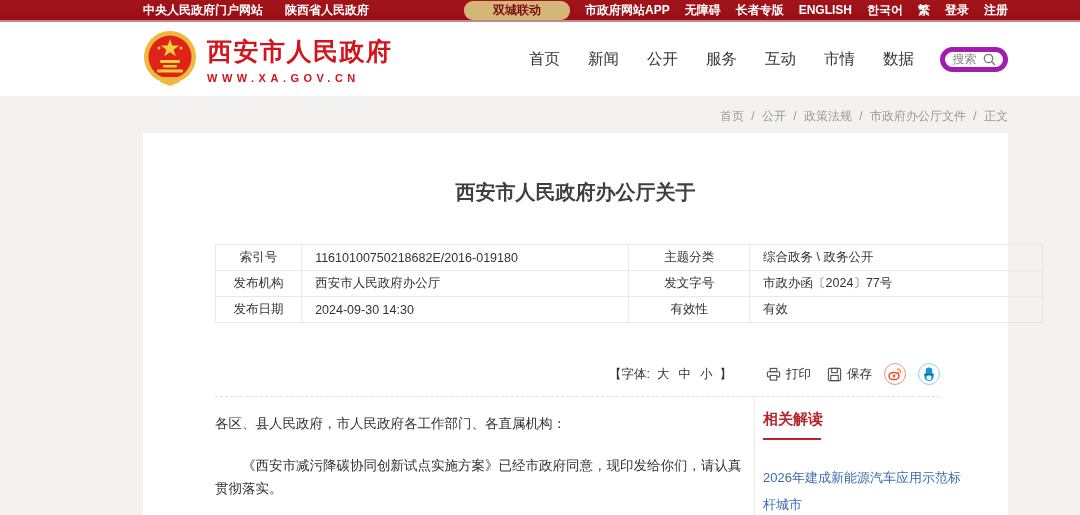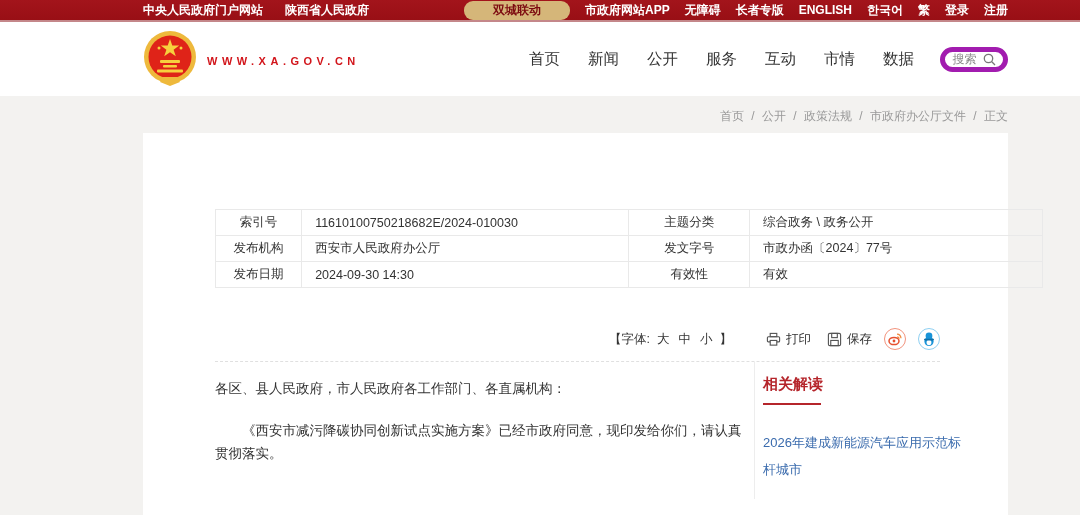--- a/index.html
+++ b/index.html
@@ -104,20 +104,21 @@
           <polygon points="27,9 29.3,15.6 36.2,15.6 30.6,19.7 32.8,26.3 27,22.2 21.2,26.3 23.4,19.7 17.8,15.6 24.7,15.6" fill="#f7d03e"></polygon>
           <circle cx="16" cy="18" r="1.5" fill="#f7d03e"></circle>
           <circle cx="38" cy="18" r="1.5" fill="#f7d03e"></circle>
           <rect x="17" y="30" width="20" height="3" rx="1" fill="#f7d03e"></rect>
           <rect x="20" y="35" width="14" height="2.4" rx="1" fill="#f7d03e"></rect>
           <rect x="14" y="39.5" width="26" height="3" rx="1" fill="#f7d03e"></rect>
           <path d="M17 52 L27 56 L37 52 L34 47 L20 47 Z" fill="#eeb93c"></path>
         </svg>
       </span>
       <span class="logo-text">
+        <div class="site-name">西安市人民政府</div>
         <div class="site-url">WWW.XA.GOV.CN</div>
       </span>
     </div>
     <div class="nav">
       <span class="nav-item">首页</span>
       <span class="nav-item">新闻</span>
       <span class="nav-item">公开</span>
       <span class="nav-item">服务</span>
       <span class="nav-item">互动</span>
       <span class="nav-item">市情</span>
@@ -145,27 +146,28 @@
     <span>/</span>
     <span class="crumb-item">市政府办公厅文件</span>
     <span>/</span>
     <span>正文</span>
   </div>
 </div>
 
 <div class="card">
 
   <div class="article-title">
+    <div>西安市人民政府办公厅关于</div>
   </div>
 
   <table class="meta">
     <tbody>
         <tr>
       <td class="m-label w-l1">索引号</td>
-      <td class="w-v1">11610100750218682E/2024-010030</td>
+      <td class="w-v1">11610100750218682E/2016-019180</td>
       <td class="m-label w-l2">主题分类</td>
       <td class="w-v2">综合政务 \ 政务公开</td>
     </tr>
     <tr>
       <td class="m-label">发布机构</td>
       <td>西安市人民政府办公厅</td>
       <td class="m-label">发文字号</td>
       <td>市政办函〔2024〕77号</td>
     </tr>
     <tr>

